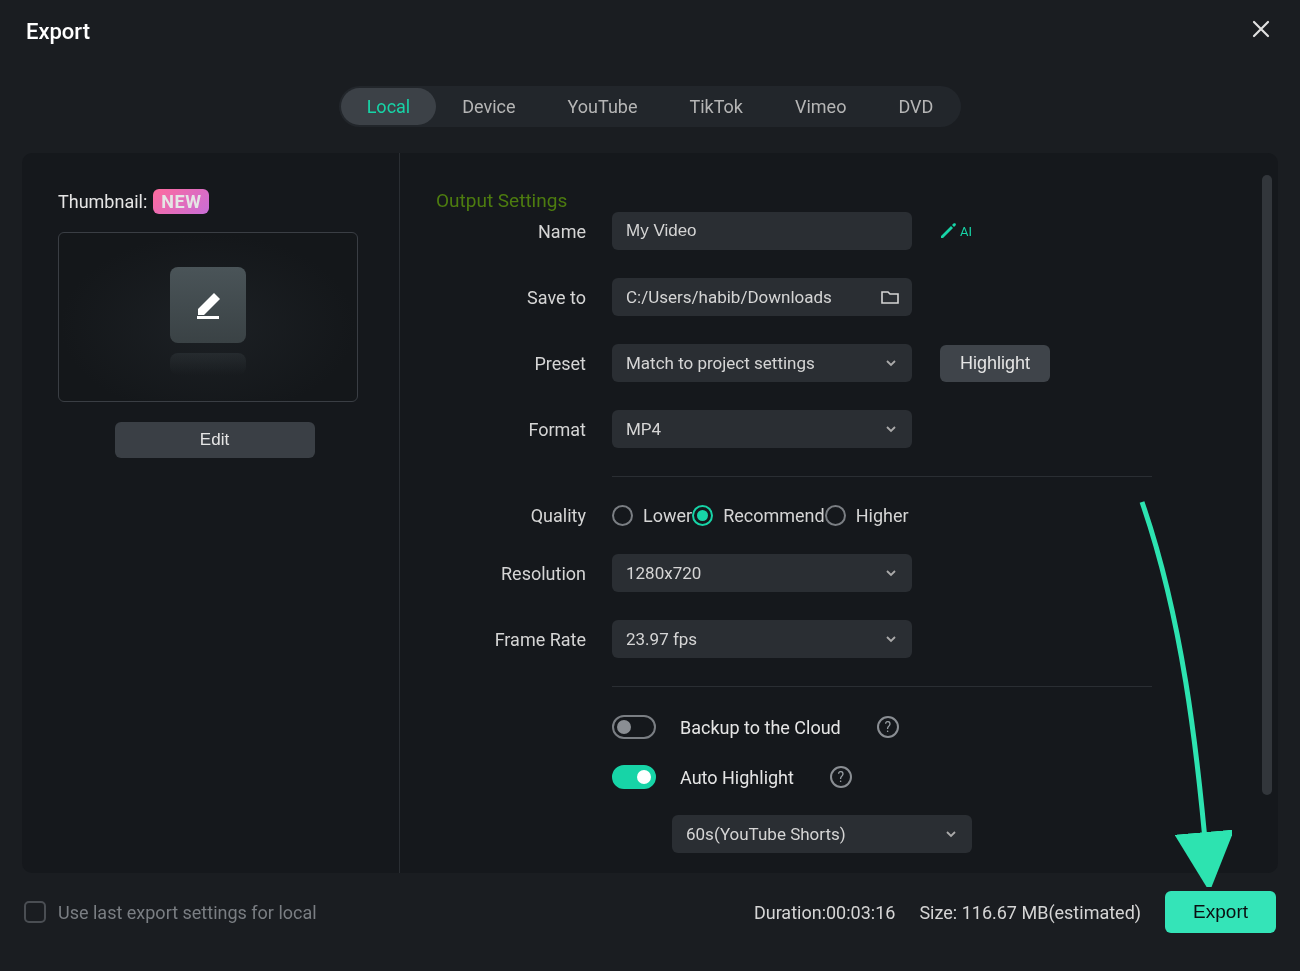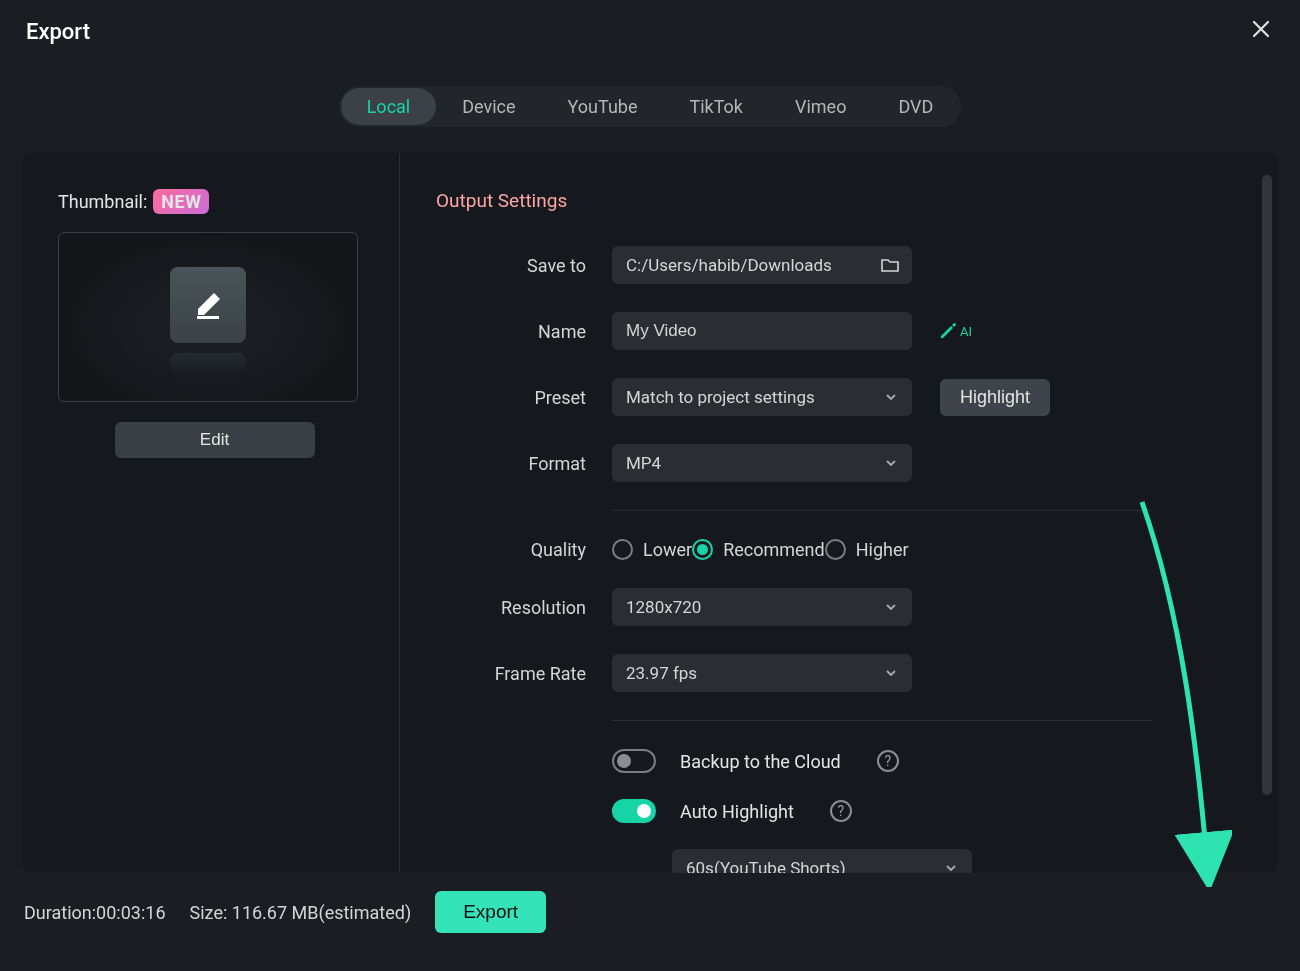--- a/index.html
+++ b/index.html
@@ -148,23 +148,22 @@
       cursor: pointer;
     }
     
     .right-pane {
       flex: 1;
       padding: 36px 36px 0 36px;
       overflow-y: auto;
     }
     
     .section-title {
-      color: #fca5a5;
+      color: #4d7c0f;
       font-size: 19px;
-      margin-bottom: 34px;
     }
     
     .row {
       display: flex;
       align-items: center;
       margin-bottom: 28px;
       gap: 26px;
     }
     
     .row-label {
@@ -453,37 +452,37 @@
       </div>
       <div class="thumb-reflection"></div>
     </div>
     <button class="edit-btn">Edit</button>
   </div>
 
   <div class="right-pane">
     <div class="section-title">Output Settings</div>
 
     <div class="row">
+      <div class="row-label">Name</div>
+      <input class="input-field" value="My Video" style="">
+      <div class="ai-edit">
+        <svg width="20" height="20" viewBox="0 0 20 20">
+            <path d="M3 15 L3 17 L5 17 L15 7 L13 5 Z M14 4 L16 6 L17.5 4.5 C18 4 18 3 17.5 2.5 C17 2 16 2 15.5 2.5 Z" fill="#17d4a7"></path>
+          </svg>
+        <span>AI</span>
+      </div>
+    </div>
+
+    <div class="row">
       <div class="row-label">Save to</div>
       <div class="input-with-icon">
         <span>C:/Users/habib/Downloads</span>
         <svg width="20" height="20" viewBox="0 0 20 20">
             <path d="M2 5 L2 16 L18 16 L18 7 L10 7 L8 5 Z" fill="none" stroke="#d5d5d5" stroke-width="1.6"></path>
           </svg>
-      </div>
-    </div>
-
-    <div class="row">
-      <div class="row-label">Name</div>
-      <input class="input-field" value="My Video" style="">
-      <div class="ai-edit">
-        <svg width="20" height="20" viewBox="0 0 20 20">
-            <path d="M3 15 L3 17 L5 17 L15 7 L13 5 Z M14 4 L16 6 L17.5 4.5 C18 4 18 3 17.5 2.5 C17 2 16 2 15.5 2.5 Z" fill="#17d4a7"></path>
-          </svg>
-        <span>AI</span>
       </div>
     </div>
 
     <div class="row">
       <div class="row-label">Preset</div>
       <div class="select">
         <span>Match to project settings</span>
         <svg width="14" height="14" viewBox="0 0 14 14">
             <path d="M3 5 L7 9 L11 5" stroke="#aaa" stroke-width="1.8" fill="none"></path>
           </svg>
@@ -575,18 +574,22 @@
     <defs>
         <marker id="arh" markerWidth="12" markerHeight="12" refX="6" refY="6" orient="auto">
           <path d="M0 0 L12 6 L0 12 Z" fill="#2de3b0"></path>
         </marker>
       </defs>
     <path d="M30 5 C 70 120, 85 250, 95 365" stroke="#2de3b0" stroke-width="5" fill="none" marker-end="url(#arh)"></path>
   </svg>
 </div>
 
 <div class="footer">
+  <div class="footer-left">
+    <div class="checkbox"></div>
+    <span>Use last export settings for local</span>
+  </div>
   <div class="footer-right">
     <span class="info-text"><span>Duration:</span><span>00:03:16</span></span>
     <span class="info-text"><span>Size:</span> <span>116.67 MB(estimated)</span></span>
     <button class="export-btn">Export</button>
   </div>
 </div>
 
 </body></html>

